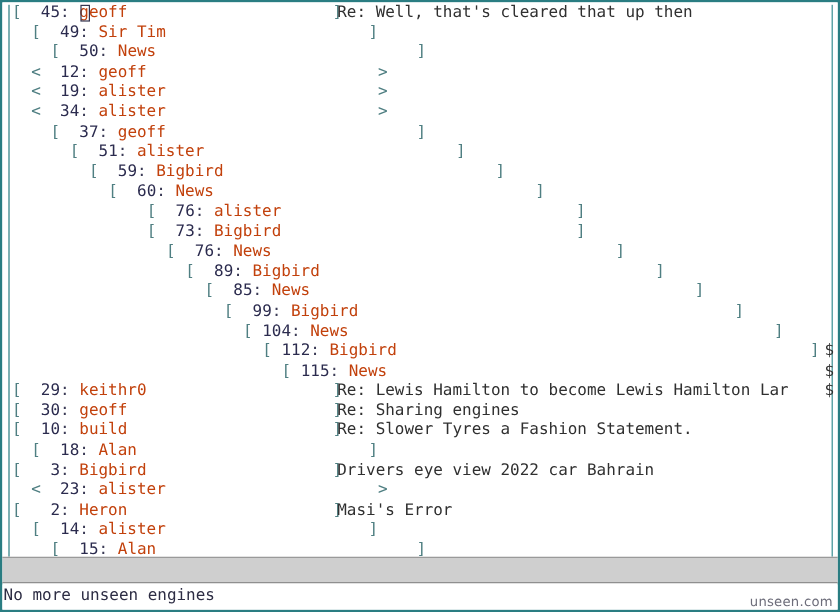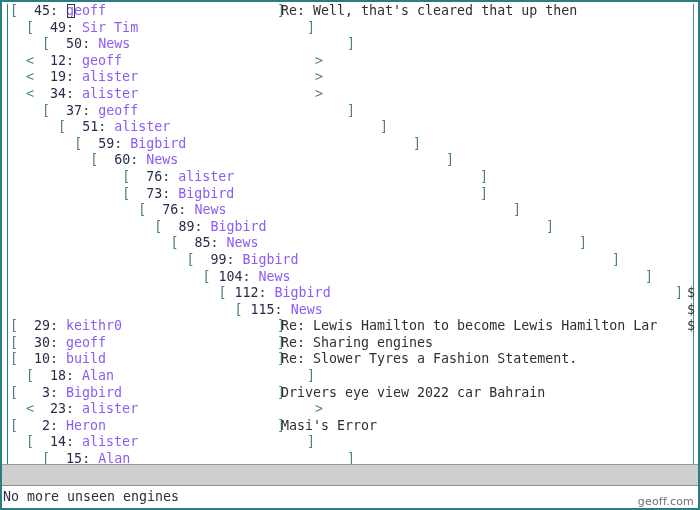--- a/index.html
+++ b/index.html
@@ -75,21 +75,21 @@
   .sline {
     height: 16.6px;
     white-space: pre;
     color: #303030;
   }
 
   
   .bracket  { color: #4f7f82; }   
   .num      { color: #2b2b4e; }   
   .colon    { color: #3a3a55; }
-  .author   { color: #8b5cf6; }   
+  .author   { color: #c2410c; }   
   .subject  { color: #303030; }
   .dollar   { color: #303030; }
 
   
   .cursor {
     display: inline-block;
     width: 8px;
     height: 14px;
     vertical-align: -3px;
     box-sizing: border-box;
@@ -177,15 +177,15 @@
     </div>
     <div id="mode-line-right">
       
     </div>
   </div>
 
   <div id="echo-area">
     <span id="echo-text">No more unseen engines</span>
   </div>
 
-  <div id="watermark">geoff.com</div>
+  <div id="watermark">unseen.com</div>
 
 </div>
 
 </body></html>

